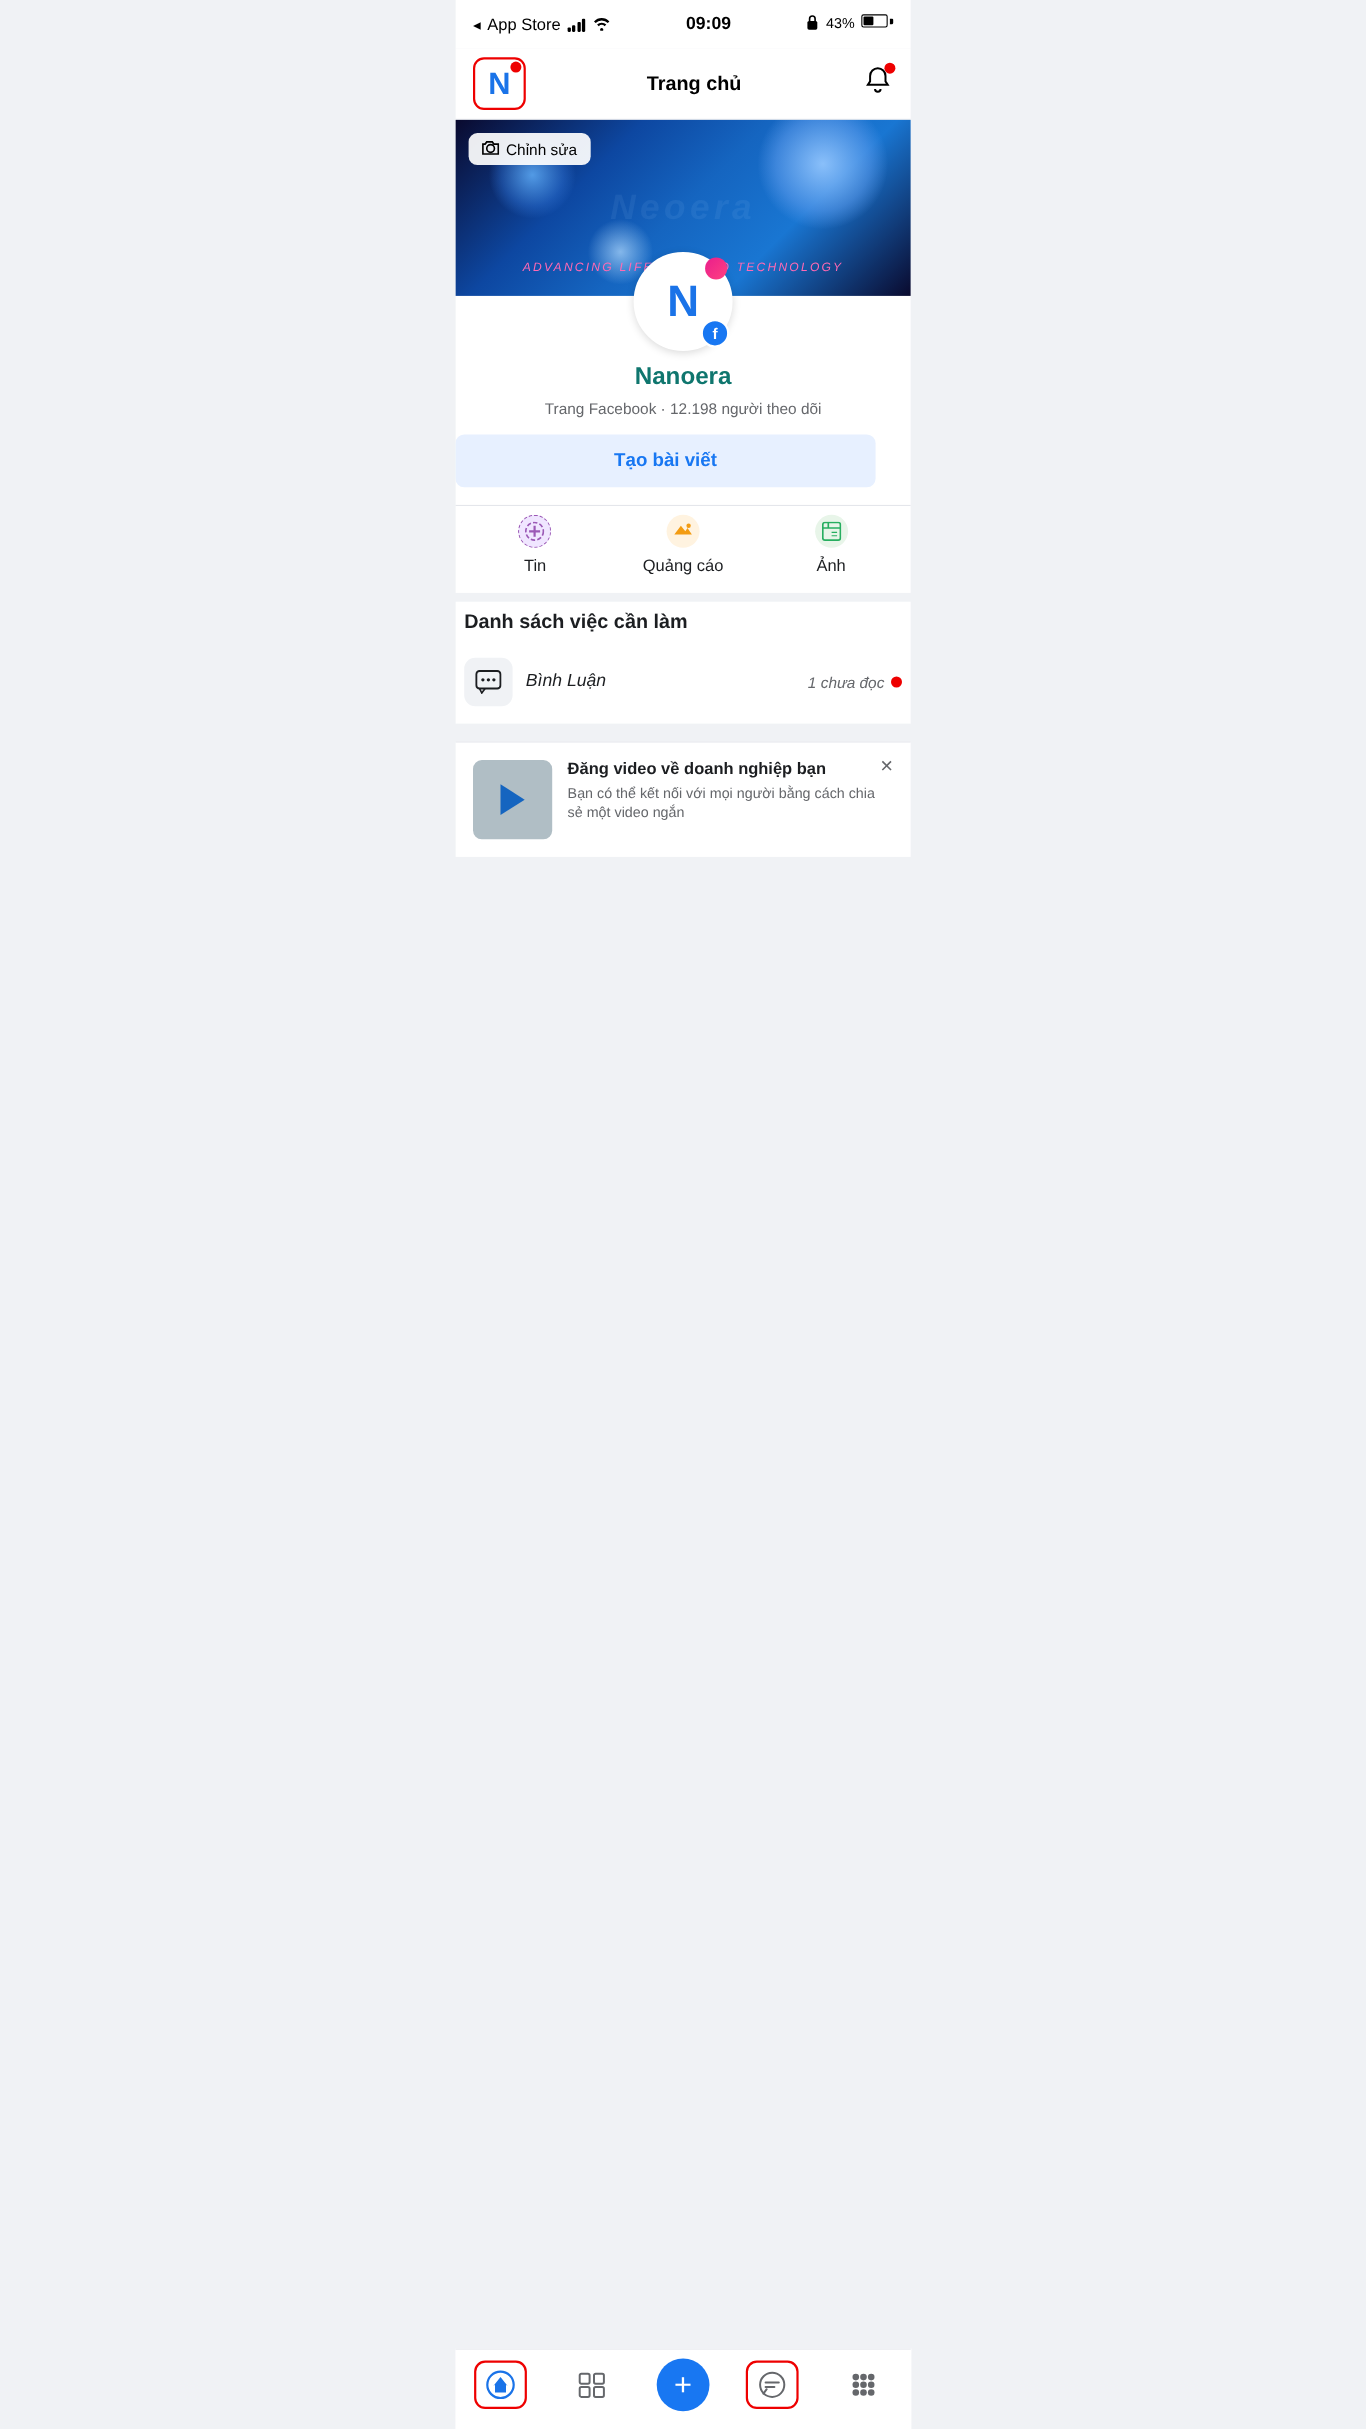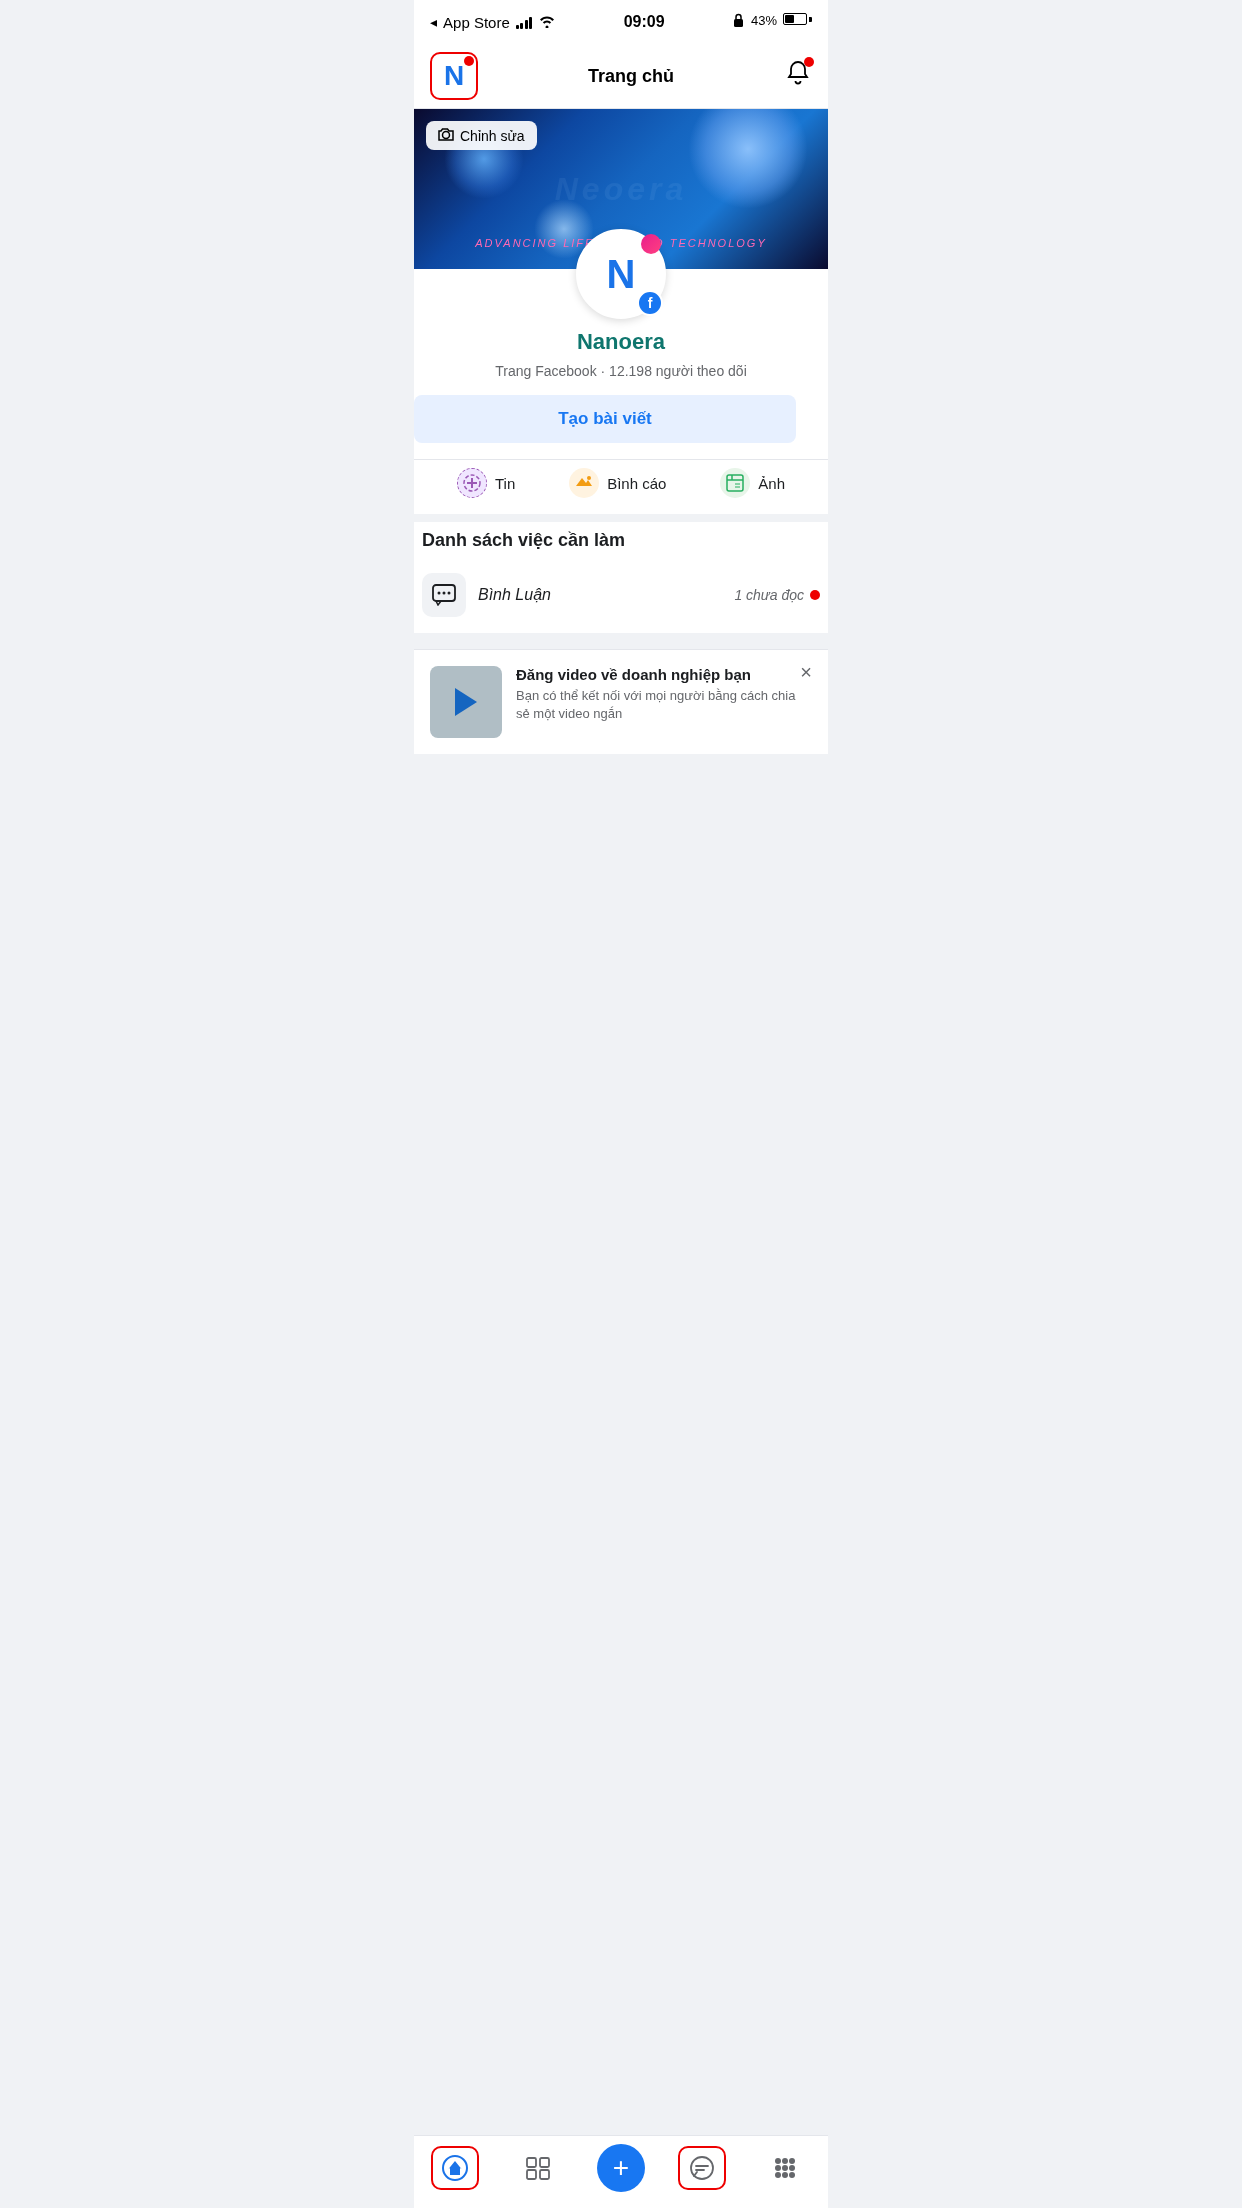--- a/index.html
+++ b/index.html
@@ -285,20 +285,21 @@
       border-top: 1px solid #e4e6eb;
     }
     .quick-action {
       display: flex;
       align-items: center;
       gap: 8px;
       font-size: 15px;
       font-weight: 500;
       color: #1c1e21;
       cursor: pointer;
+      flex-direction: column;
     }
     .qa-icon {
       width: 30px;
       height: 30px;
       border-radius: 50%;
       display: flex;
       align-items: center;
       justify-content: center;
       font-size: 18px;
     }
@@ -568,21 +569,21 @@
       </div>
       <span>Tin</span>
     </div>
     <div class="quick-action">
       <div class="qa-icon quangcao">
         <svg width="20" height="18" viewBox="0 0 20 18">
           <path d="M2 12l6-8 4 5 2-3 4 6H2z" fill="#f39c12"></path>
           <circle cx="15" cy="4" r="2" fill="#f39c12"></circle>
         </svg>
       </div>
-      <span>Bình cáo</span>
+      <span>Quảng cáo</span>
     </div>
     <div class="quick-action">
       <div class="qa-icon anh">
         <svg width="18" height="18" viewBox="0 0 18 18">
           <rect x="1" y="1" width="16" height="16" rx="2" stroke="#27ae60" stroke-width="1.5" fill="none"></rect>
           <line x1="1" y1="6" x2="17" y2="6" stroke="#27ae60" stroke-width="1.5"></line>
           <line x1="6" y1="1" x2="6" y2="6" stroke="#27ae60" stroke-width="1.5"></line>
           <line x1="9" y1="10" x2="14" y2="10" stroke="#27ae60" stroke-width="1"></line>
           <line x1="9" y1="13" x2="14" y2="13" stroke="#27ae60" stroke-width="1"></line>
         </svg>

